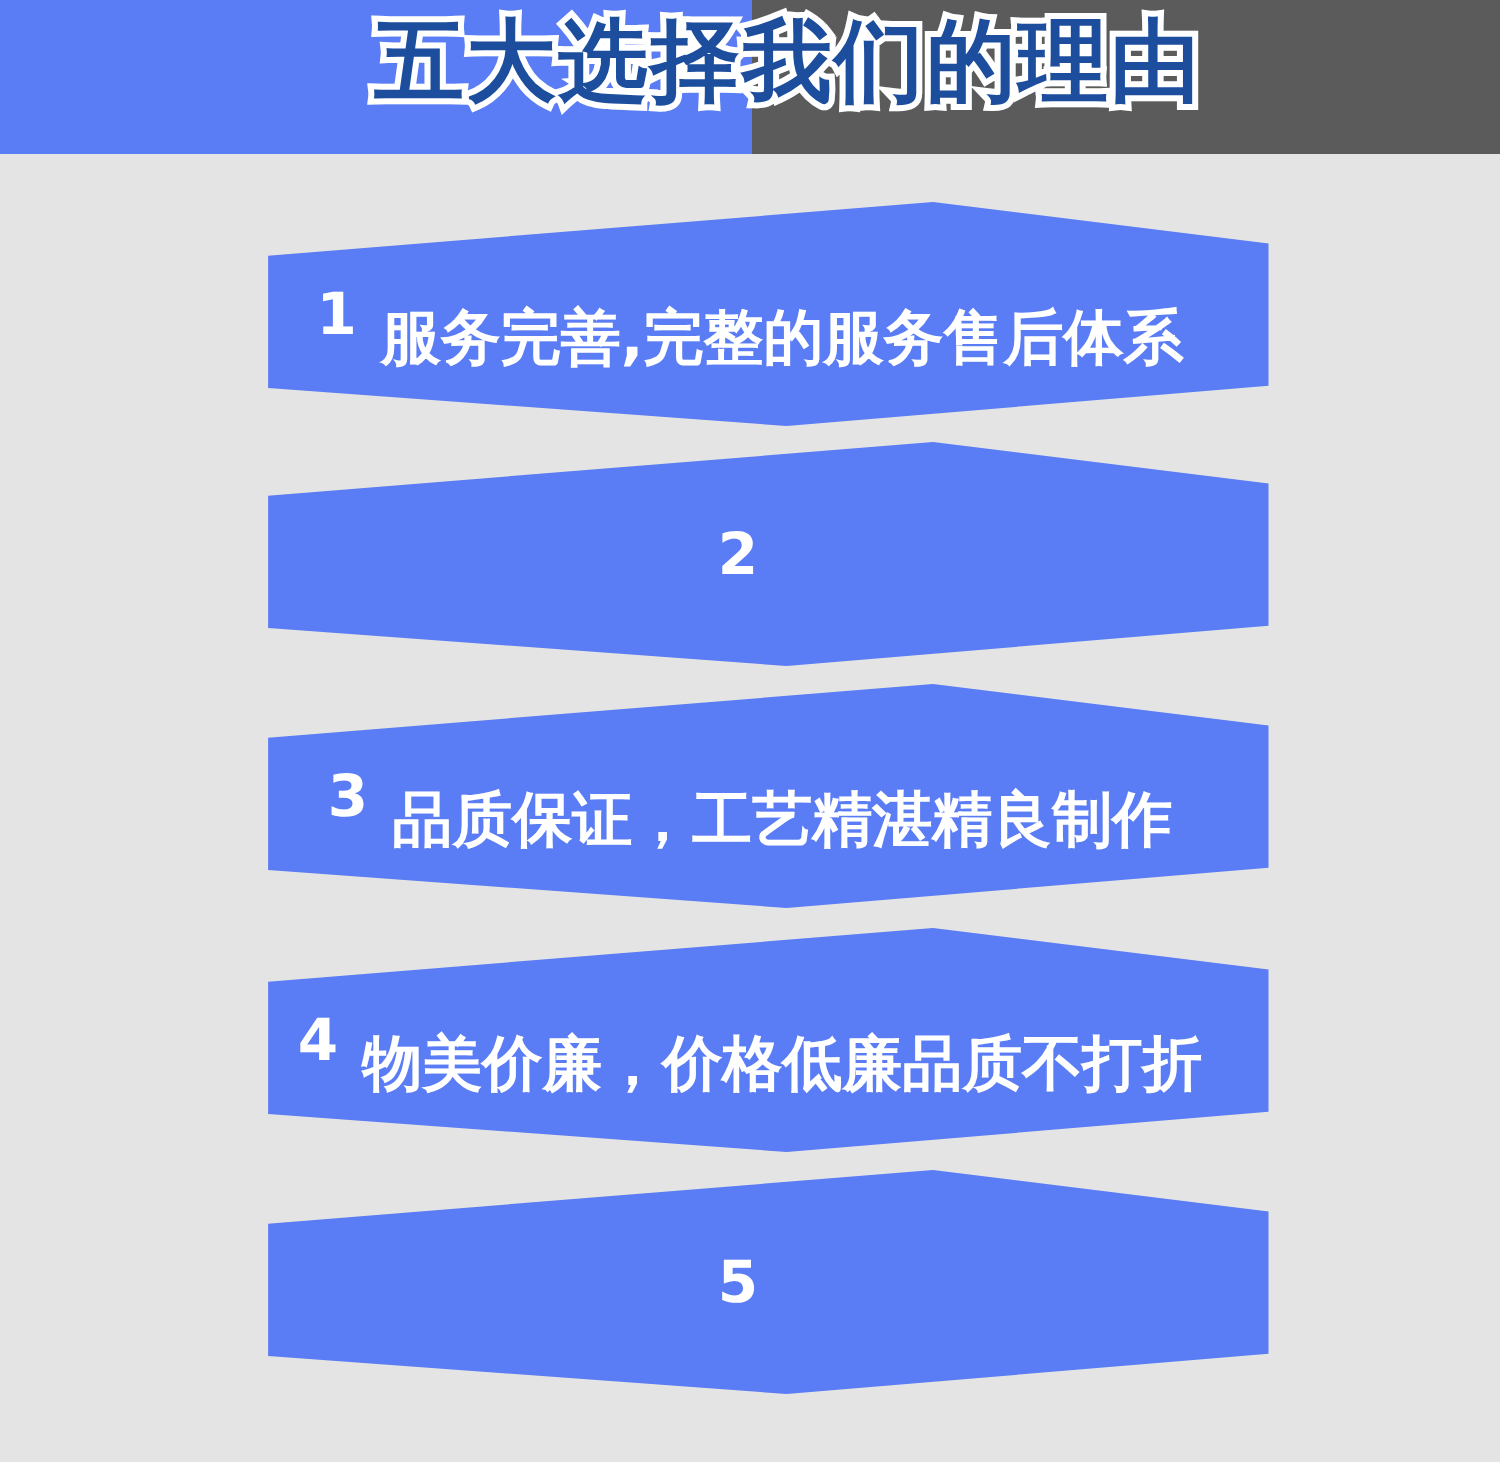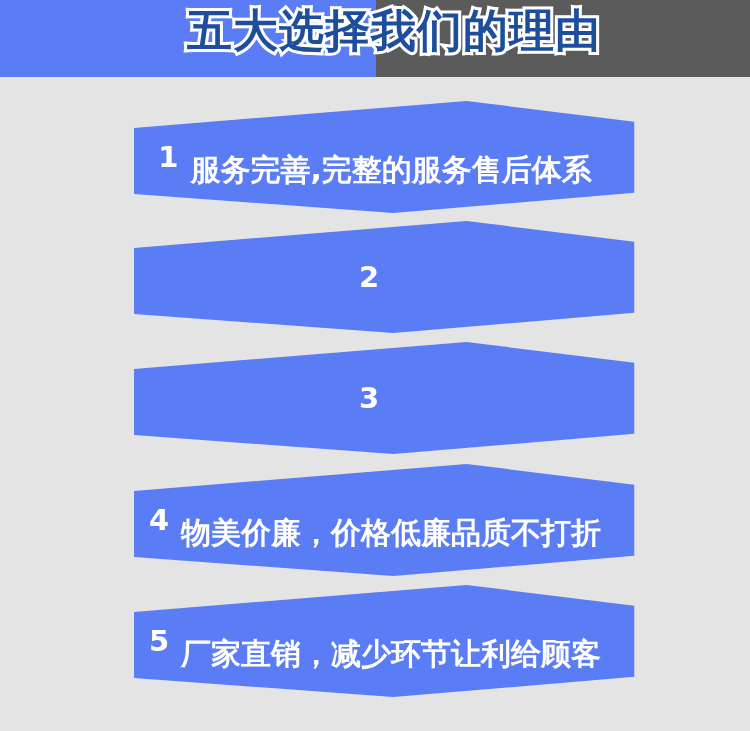--- a/index.html
+++ b/index.html
@@ -156,33 +156,33 @@
       <div class="banner-shape"></div>
       <div class="banner-text">
         <span class="banner-index">2</span>
       </div>
     </div>
 
     <div class="row row-3">
       <div class="banner-shape"></div>
       <div class="banner-text">
         <span class="banner-index">3</span>
+        <span class="banner-label">品质保证，工艺精湛精良制作</span>
       </div>
     </div>
 
     <div class="row row-4">
       <div class="banner-shape"></div>
       <div class="banner-text">
         <span class="banner-index">4</span>
         <span class="banner-label">物美价廉，价格低廉品质不打折</span>
       </div>
     </div>
 
     <div class="row row-5">
       <div class="banner-shape"></div>
       <div class="banner-text">
         <span class="banner-index">5</span>
-        <span class="banner-label">厂家直销，减少环节让利给顾客</span>
       </div>
     </div>
 
   </div>
 </div>
 
 </body></html>

